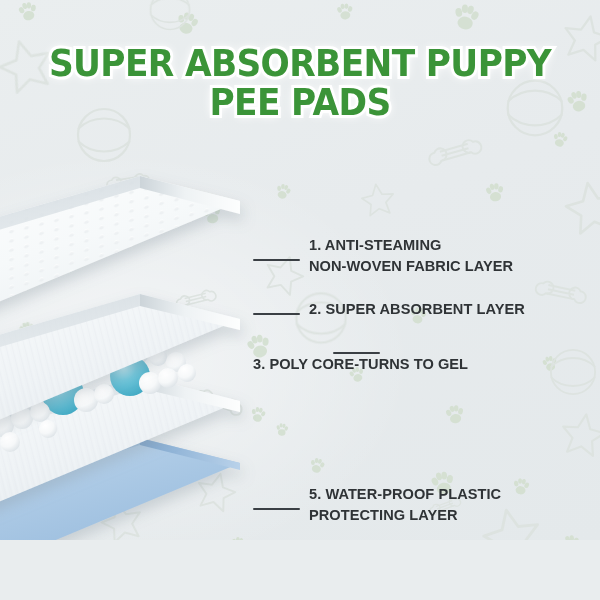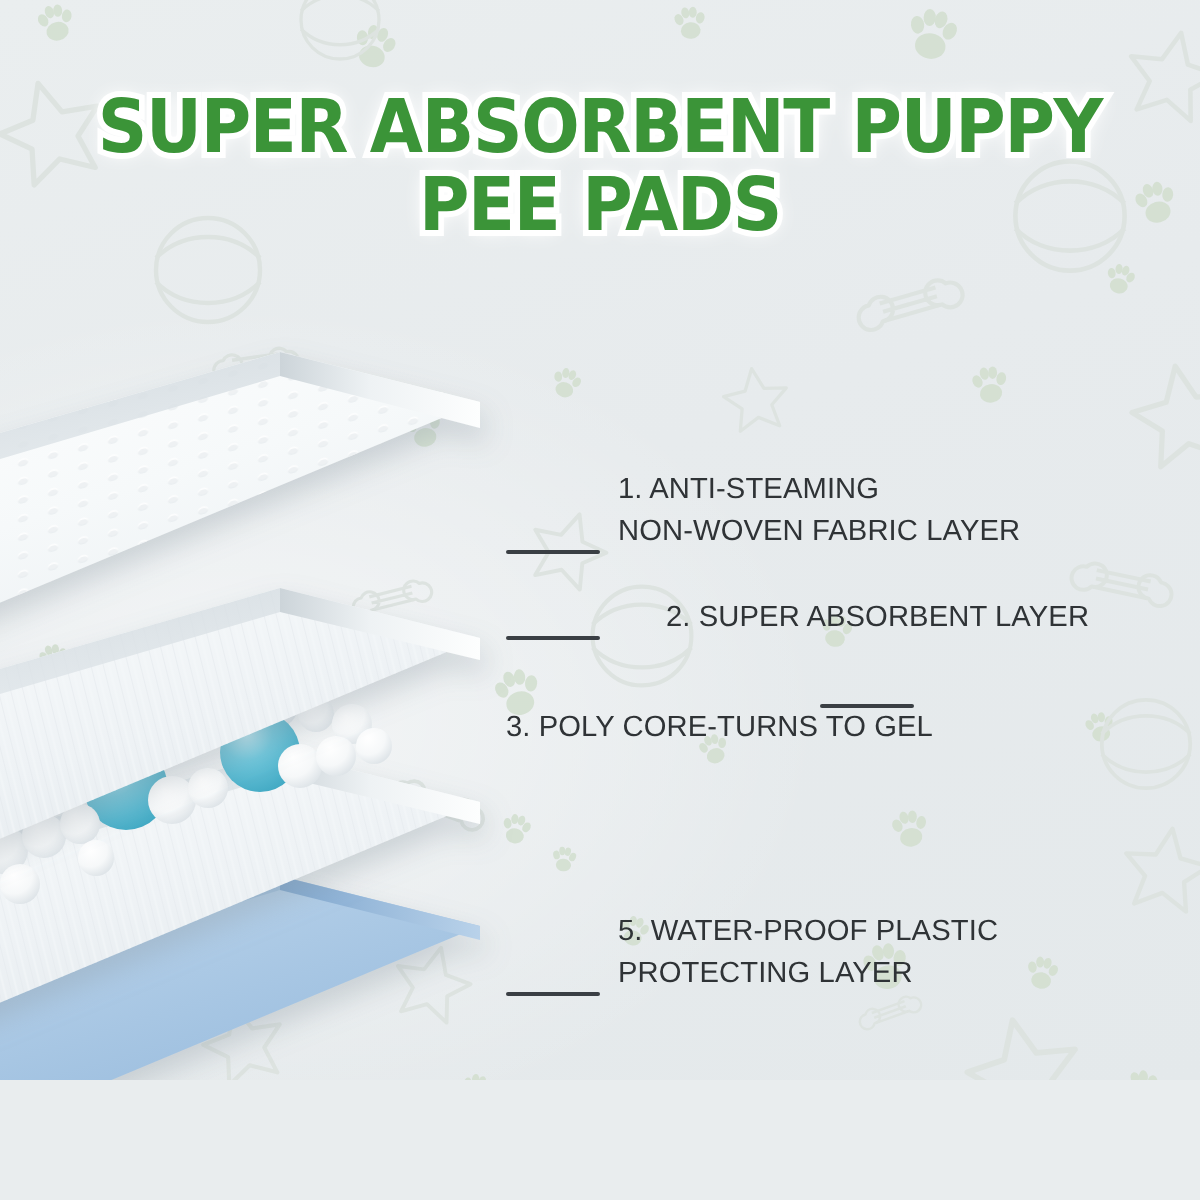--- a/index.html
+++ b/index.html
@@ -82,45 +82,46 @@
     left: 0;
     top: 0;
     width: 600px;
     height: 600px;
     z-index: 7;
   }
   .callout {
     position: absolute;
     left: 253px;
     display: flex;
-    align-items: flex-end;
+    align-items: center;
+    font-weight: bold;
   }
   .leader {
     flex: 0 0 auto;
     width: 47px;
     height: 2px;
     background: #3a3f44;
     margin-top: 8px;
     margin-right: 9px;
     border-radius: 1px;
   }
   .callout-text {
     font-family: "Liberation Sans", sans-serif;
     font-size: 14.6px;
     line-height: 21px;
     color: #2f3336;
     letter-spacing: 0.05px;
     white-space: pre-line;
   }
 
   .c1 { top: 235px; }
-  .c2 { top: 299px; gap: 24px; }
+  .c2 { top: 299px; }
   .c3 { top: 344px; flex-direction: column; }
   .c4 { top: 385px; }
-  .c5 { top: 456px; }
+  .c5 { top: 484px; }
 </style>
 </head>
 <body>
 
 <div id="infographic">
 
   <svg class="bg-pattern" width="600" height="600" viewBox="0 0 600 600" xmlns="http://www.w3.org/2000/svg">
     <defs>
 
       <g id="paw">

